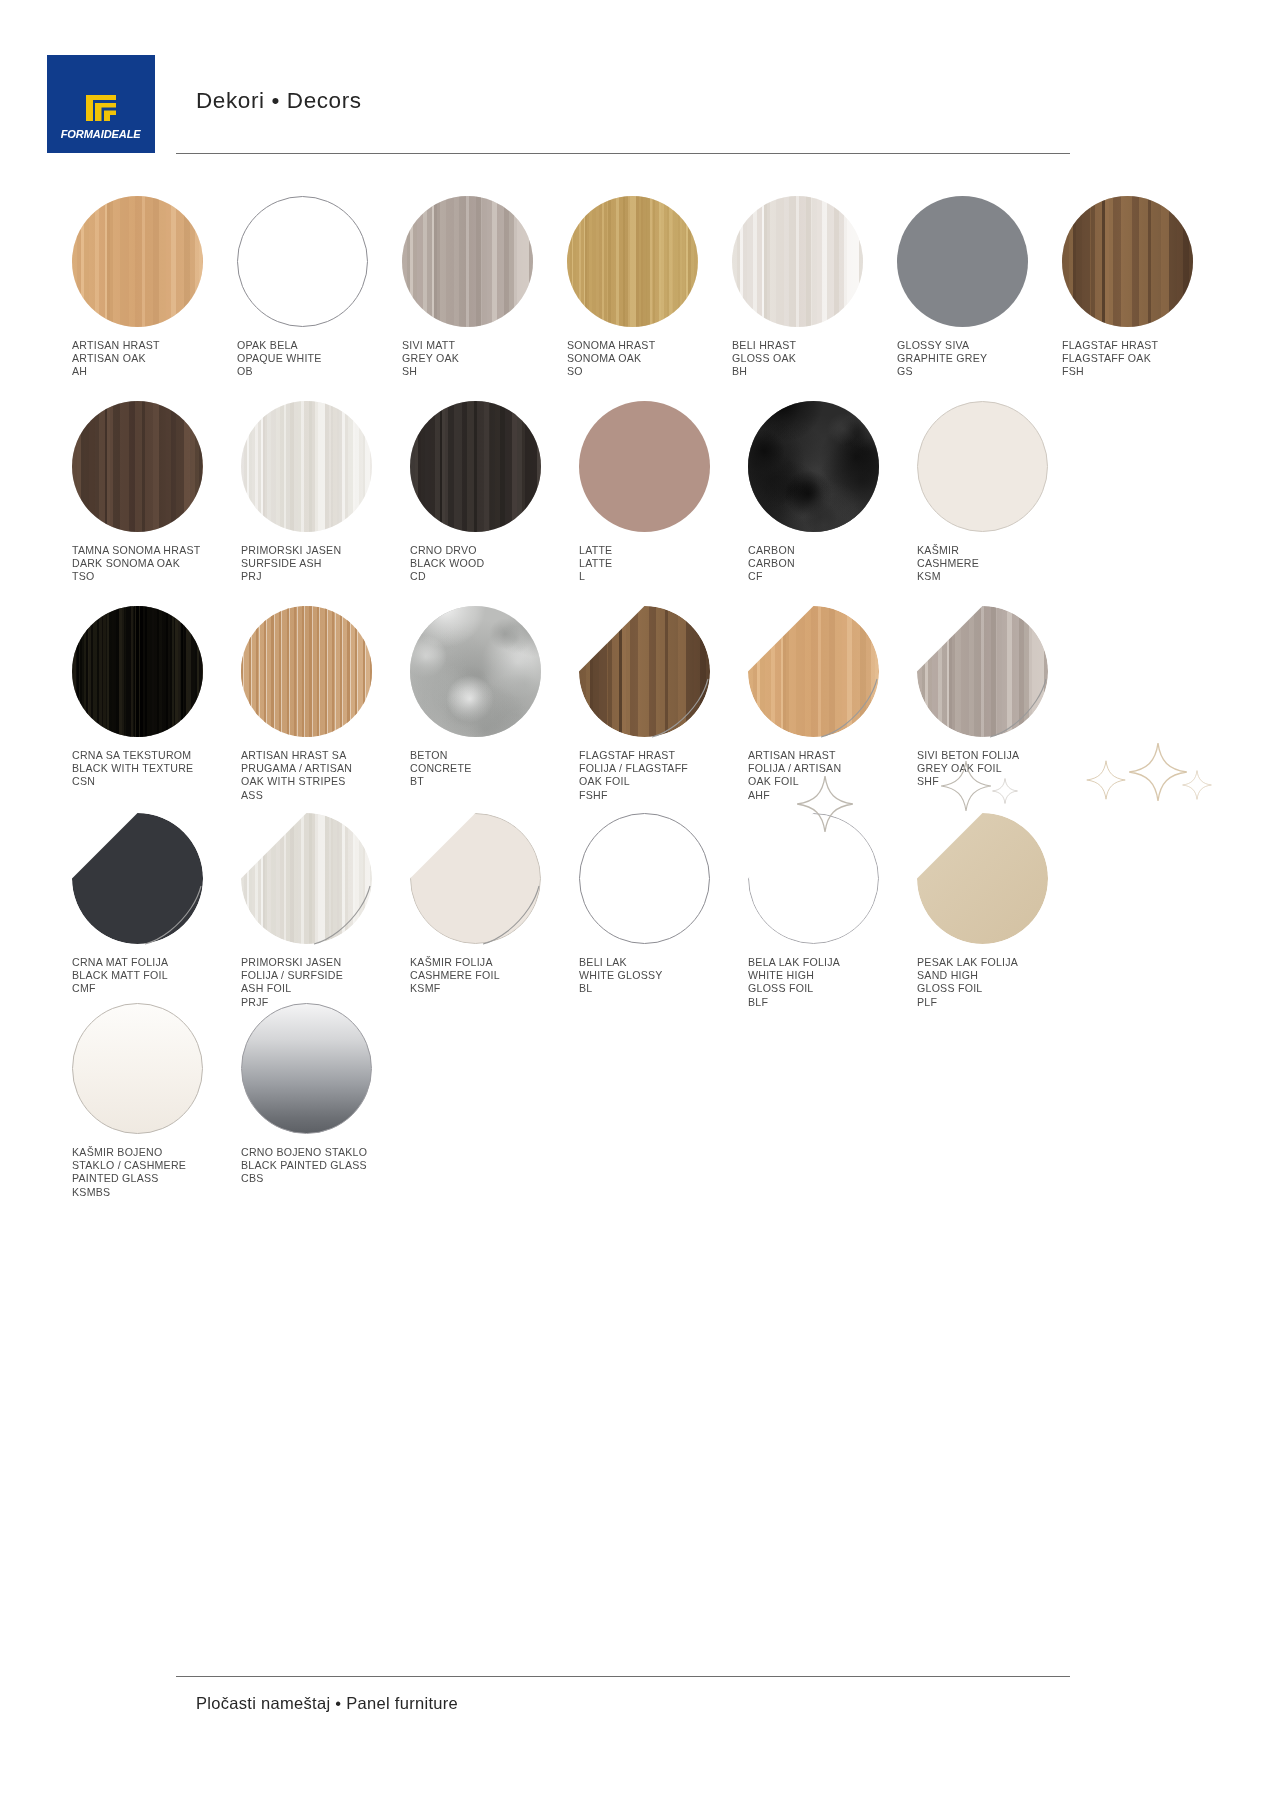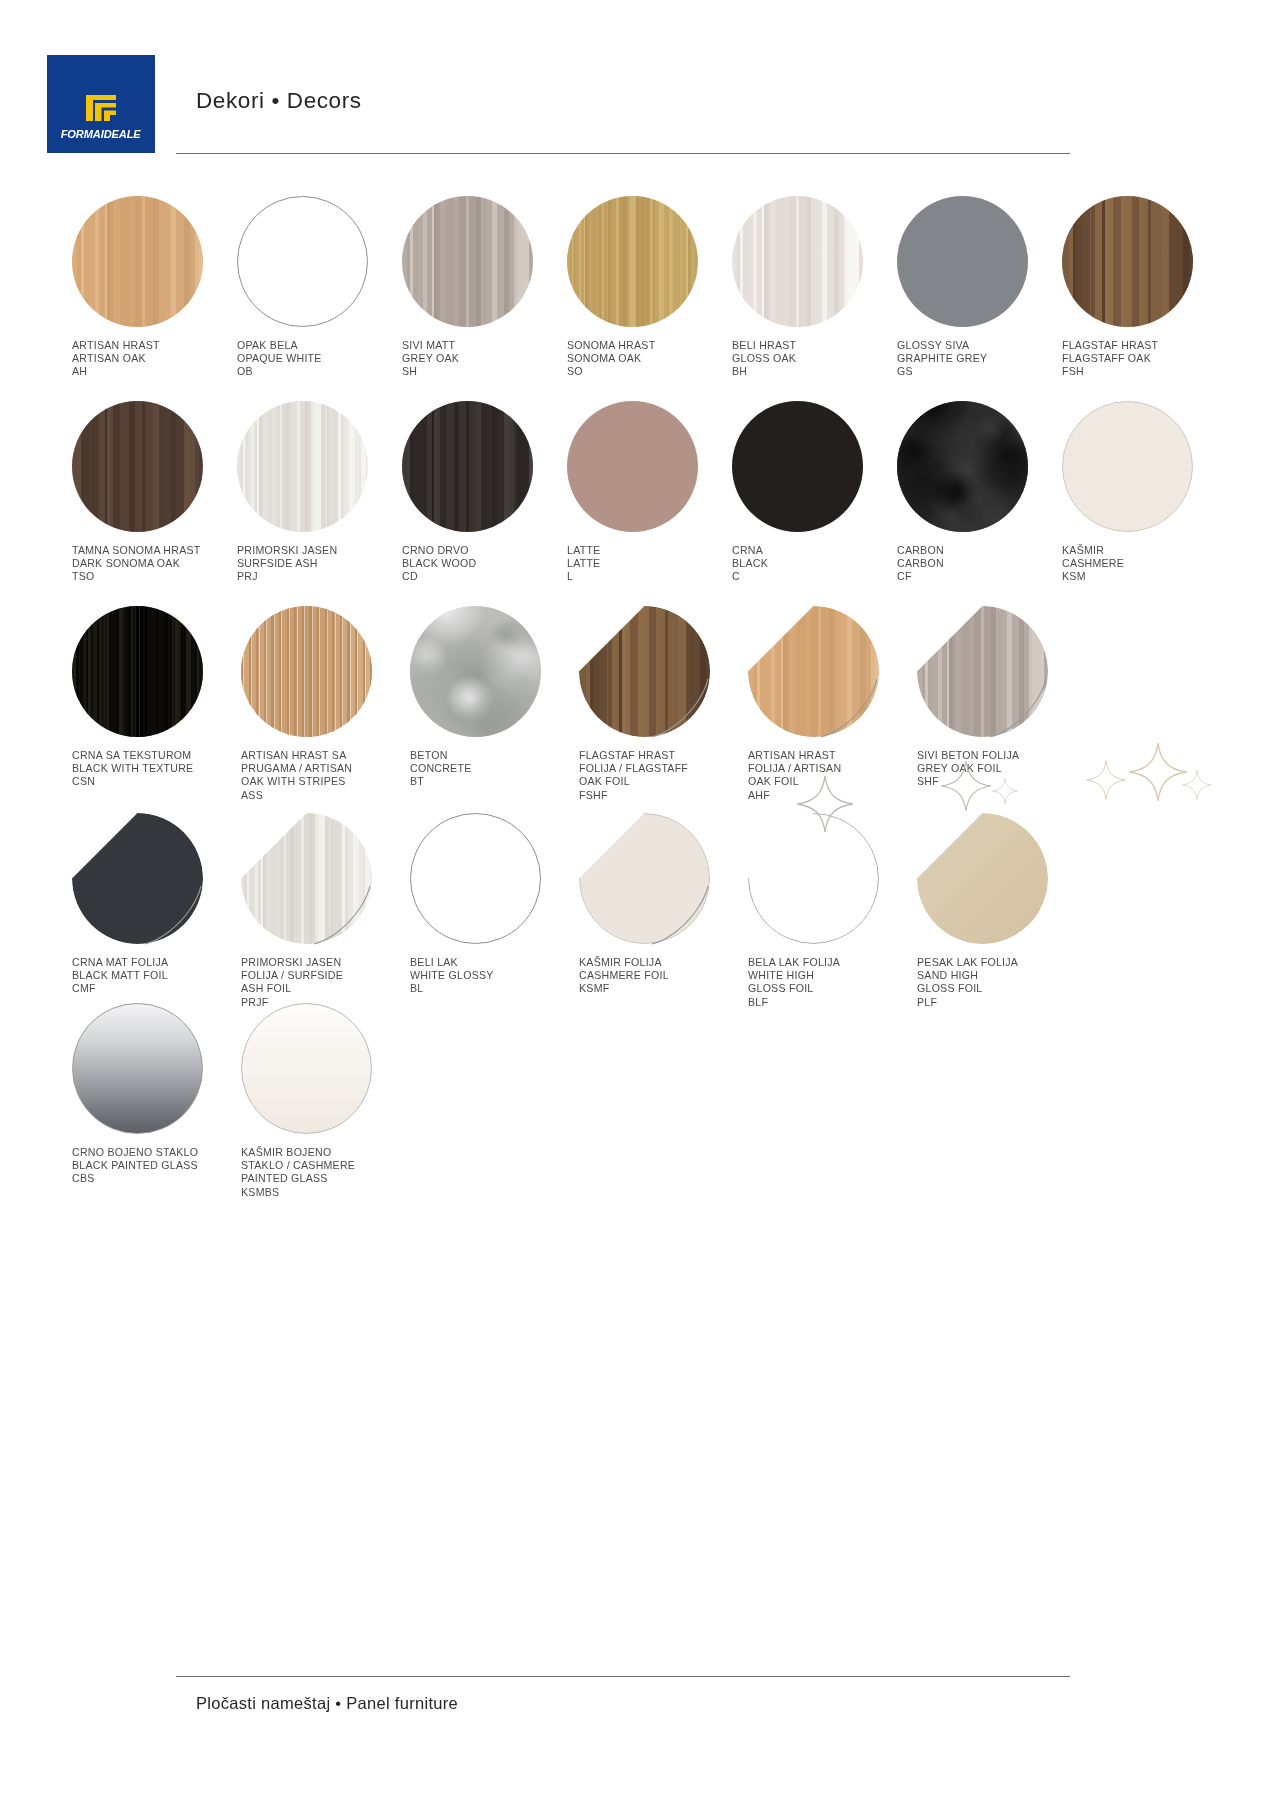--- a/index.html
+++ b/index.html
@@ -545,30 +545,20 @@
           </div>
         </div>
         <div class="cell">
           <div class="swatch-wrap">
             <div class="swatch" style="background: rgb(179, 147, 135);"></div>
           </div>
           <div class="labels">
             <div>LATTE</div>
             <div>LATTE</div>
             <div class="lbl-code">L</div>
-          </div>
-        </div>
-        <div class="cell">
-          <div class="swatch-wrap">
-            <div class="swatch" style="background: rgb(36, 31, 31);"></div>
-          </div>
-          <div class="labels">
-            <div>CRNA</div>
-            <div>BLACK</div>
-            <div class="lbl-code">C</div>
           </div>
         </div>
         <div class="cell">
           <div class="swatch-wrap">
             <div class="swatch" style="background: rgb(43, 43, 43);">
               <div style="position:absolute;left:36px;top:59px;width:45px;height:45px;border-radius:50%;background:radial-gradient(circle,rgba(70,70,70,.55) 0%,rgba(255,255,255,0) 70%);"></div>
               <div style="position:absolute;left:-27px;top:-43px;width:93px;height:93px;border-radius:50%;background:radial-gradient(circle,rgba(70,70,70,.55) 0%,rgba(255,255,255,0) 70%);"></div>
               <div style="position:absolute;left:87px;top:102px;width:52px;height:52px;border-radius:50%;background:radial-gradient(circle,rgba(0,0,0,.85) 0%,rgba(255,255,255,0) 70%);"></div>
               <div style="position:absolute;left:30px;top:69px;width:53px;height:53px;border-radius:50%;background:radial-gradient(circle,rgba(70,70,70,.55) 0%,rgba(255,255,255,0) 70%);"></div>
               <div style="position:absolute;left:-5px;top:48px;width:90px;height:90px;border-radius:50%;background:radial-gradient(circle,rgba(70,70,70,.55) 0%,rgba(255,255,255,0) 70%);"></div>
@@ -967,46 +957,46 @@
           </div>
           <div class="labels">
             <div>PRIMORSKI JASEN
 FOLIJA / SURFSIDE</div>
             <div>ASH FOIL</div>
             <div class="lbl-code">PRJF</div>
           </div>
         </div>
         <div class="cell">
           <div class="swatch-wrap">
-            <div class="swatch outline" style="background: rgb(255, 255, 255);"></div>
-          </div>
-          <div class="labels">
-            <div>BELI LAK</div>
-            <div>WHITE GLOSSY</div>
-            <div class="lbl-code">BL</div>
-          </div>
-        </div>
-        <div class="cell">
-          <div class="swatch-wrap">
             <div class="swatch foil" style="background: rgb(236, 229, 222); border: 1px solid rgb(201, 195, 187); box-sizing: border-box;"></div>
             <div class="peel">
               <svg viewBox="0 0 64 64">
                 <path d="M4 62 C 20 58, 38 44, 50 26 C 54 20, 58 12, 60 4" fill="none" stroke="#9a9a9a" stroke-width="1.1"></path>
                 <path d="M8 63 C 24 60, 42 46, 54 28 C 58 22, 61 14, 63 6 L 63 63 Z" fill="#ece5de" opacity="0.0"></path>
               </svg>
             </div>
           </div>
           <div class="labels">
             <div>KAŠMIR FOLIJA</div>
             <div>CASHMERE FOIL</div>
             <div class="lbl-code">KSMF</div>
           </div>
         </div>
         <div class="cell">
           <div class="swatch-wrap">
+            <div class="swatch outline" style="background: rgb(255, 255, 255);"></div>
+          </div>
+          <div class="labels">
+            <div>BELI LAK</div>
+            <div>WHITE GLOSSY</div>
+            <div class="lbl-code">BL</div>
+          </div>
+        </div>
+        <div class="cell">
+          <div class="swatch-wrap">
             <div class="swatch foil" style="background: rgb(255, 255, 255); border: 1px solid rgb(168, 168, 173); box-sizing: border-box;"></div>
           </div>
           <div class="labels">
             <div>BELA LAK FOLIJA
 WHITE HIGH</div>
             <div>GLOSS FOIL</div>
             <div class="lbl-code">BLF</div>
           </div>
         </div>
         <div class="cell">
@@ -1017,37 +1007,37 @@
             <div>PESAK LAK FOLIJA
 SAND HIGH</div>
             <div>GLOSS FOIL</div>
             <div class="lbl-code">PLF</div>
           </div>
         </div>
       </div>
       <div class="row" style="position: absolute; left: 0px; top: 807px;">
         <div class="cell">
           <div class="swatch-wrap">
-            <div class="swatch" style="background: linear-gradient(rgb(244, 244, 245) 0%, rgb(212, 213, 215) 28%, rgb(155, 158, 163) 62%, rgb(109, 112, 117) 88%, rgb(93, 96, 101) 100%); border: 1px solid rgb(154, 154, 159); box-sizing: border-box;"></div>
-          </div>
-          <div class="labels">
-            <div>CRNO BOJENO STAKLO</div>
-            <div>BLACK PAINTED GLASS</div>
-            <div class="lbl-code">CBS</div>
-          </div>
-        </div>
-        <div class="cell">
-          <div class="swatch-wrap">
             <div class="swatch" style="background: linear-gradient(rgb(253, 252, 250) 0%, rgb(246, 242, 236) 55%, rgb(239, 233, 225) 100%); border: 1px solid rgb(189, 184, 177); box-sizing: border-box;"></div>
           </div>
           <div class="labels">
             <div>KAŠMIR BOJENO
 STAKLO / CASHMERE</div>
             <div>PAINTED GLASS</div>
             <div class="lbl-code">KSMBS</div>
+          </div>
+        </div>
+        <div class="cell">
+          <div class="swatch-wrap">
+            <div class="swatch" style="background: linear-gradient(rgb(244, 244, 245) 0%, rgb(212, 213, 215) 28%, rgb(155, 158, 163) 62%, rgb(109, 112, 117) 88%, rgb(93, 96, 101) 100%); border: 1px solid rgb(154, 154, 159); box-sizing: border-box;"></div>
+          </div>
+          <div class="labels">
+            <div>CRNO BOJENO STAKLO</div>
+            <div>BLACK PAINTED GLASS</div>
+            <div class="lbl-code">CBS</div>
           </div>
         </div>
       </div>
     </div>
 
   <div class="footer-rule"></div>
   <div class="footer-text">Pločasti nameštaj • Panel furniture</div>
 <div class="sparkles" style="left: 796px; top: 775px;">
       <svg viewBox="0 0 100 100" style="width:58px;height:58px;display:block;">
         <path d="M50 2 C 54 32, 68 46, 98 50 C 68 54, 54 68, 50 98 C 46 68, 32 54, 2 50 C 32 46, 46 32, 50 2 Z" fill="none" stroke="#b9b4ab" stroke-width="2.2" opacity="0.95"></path>

